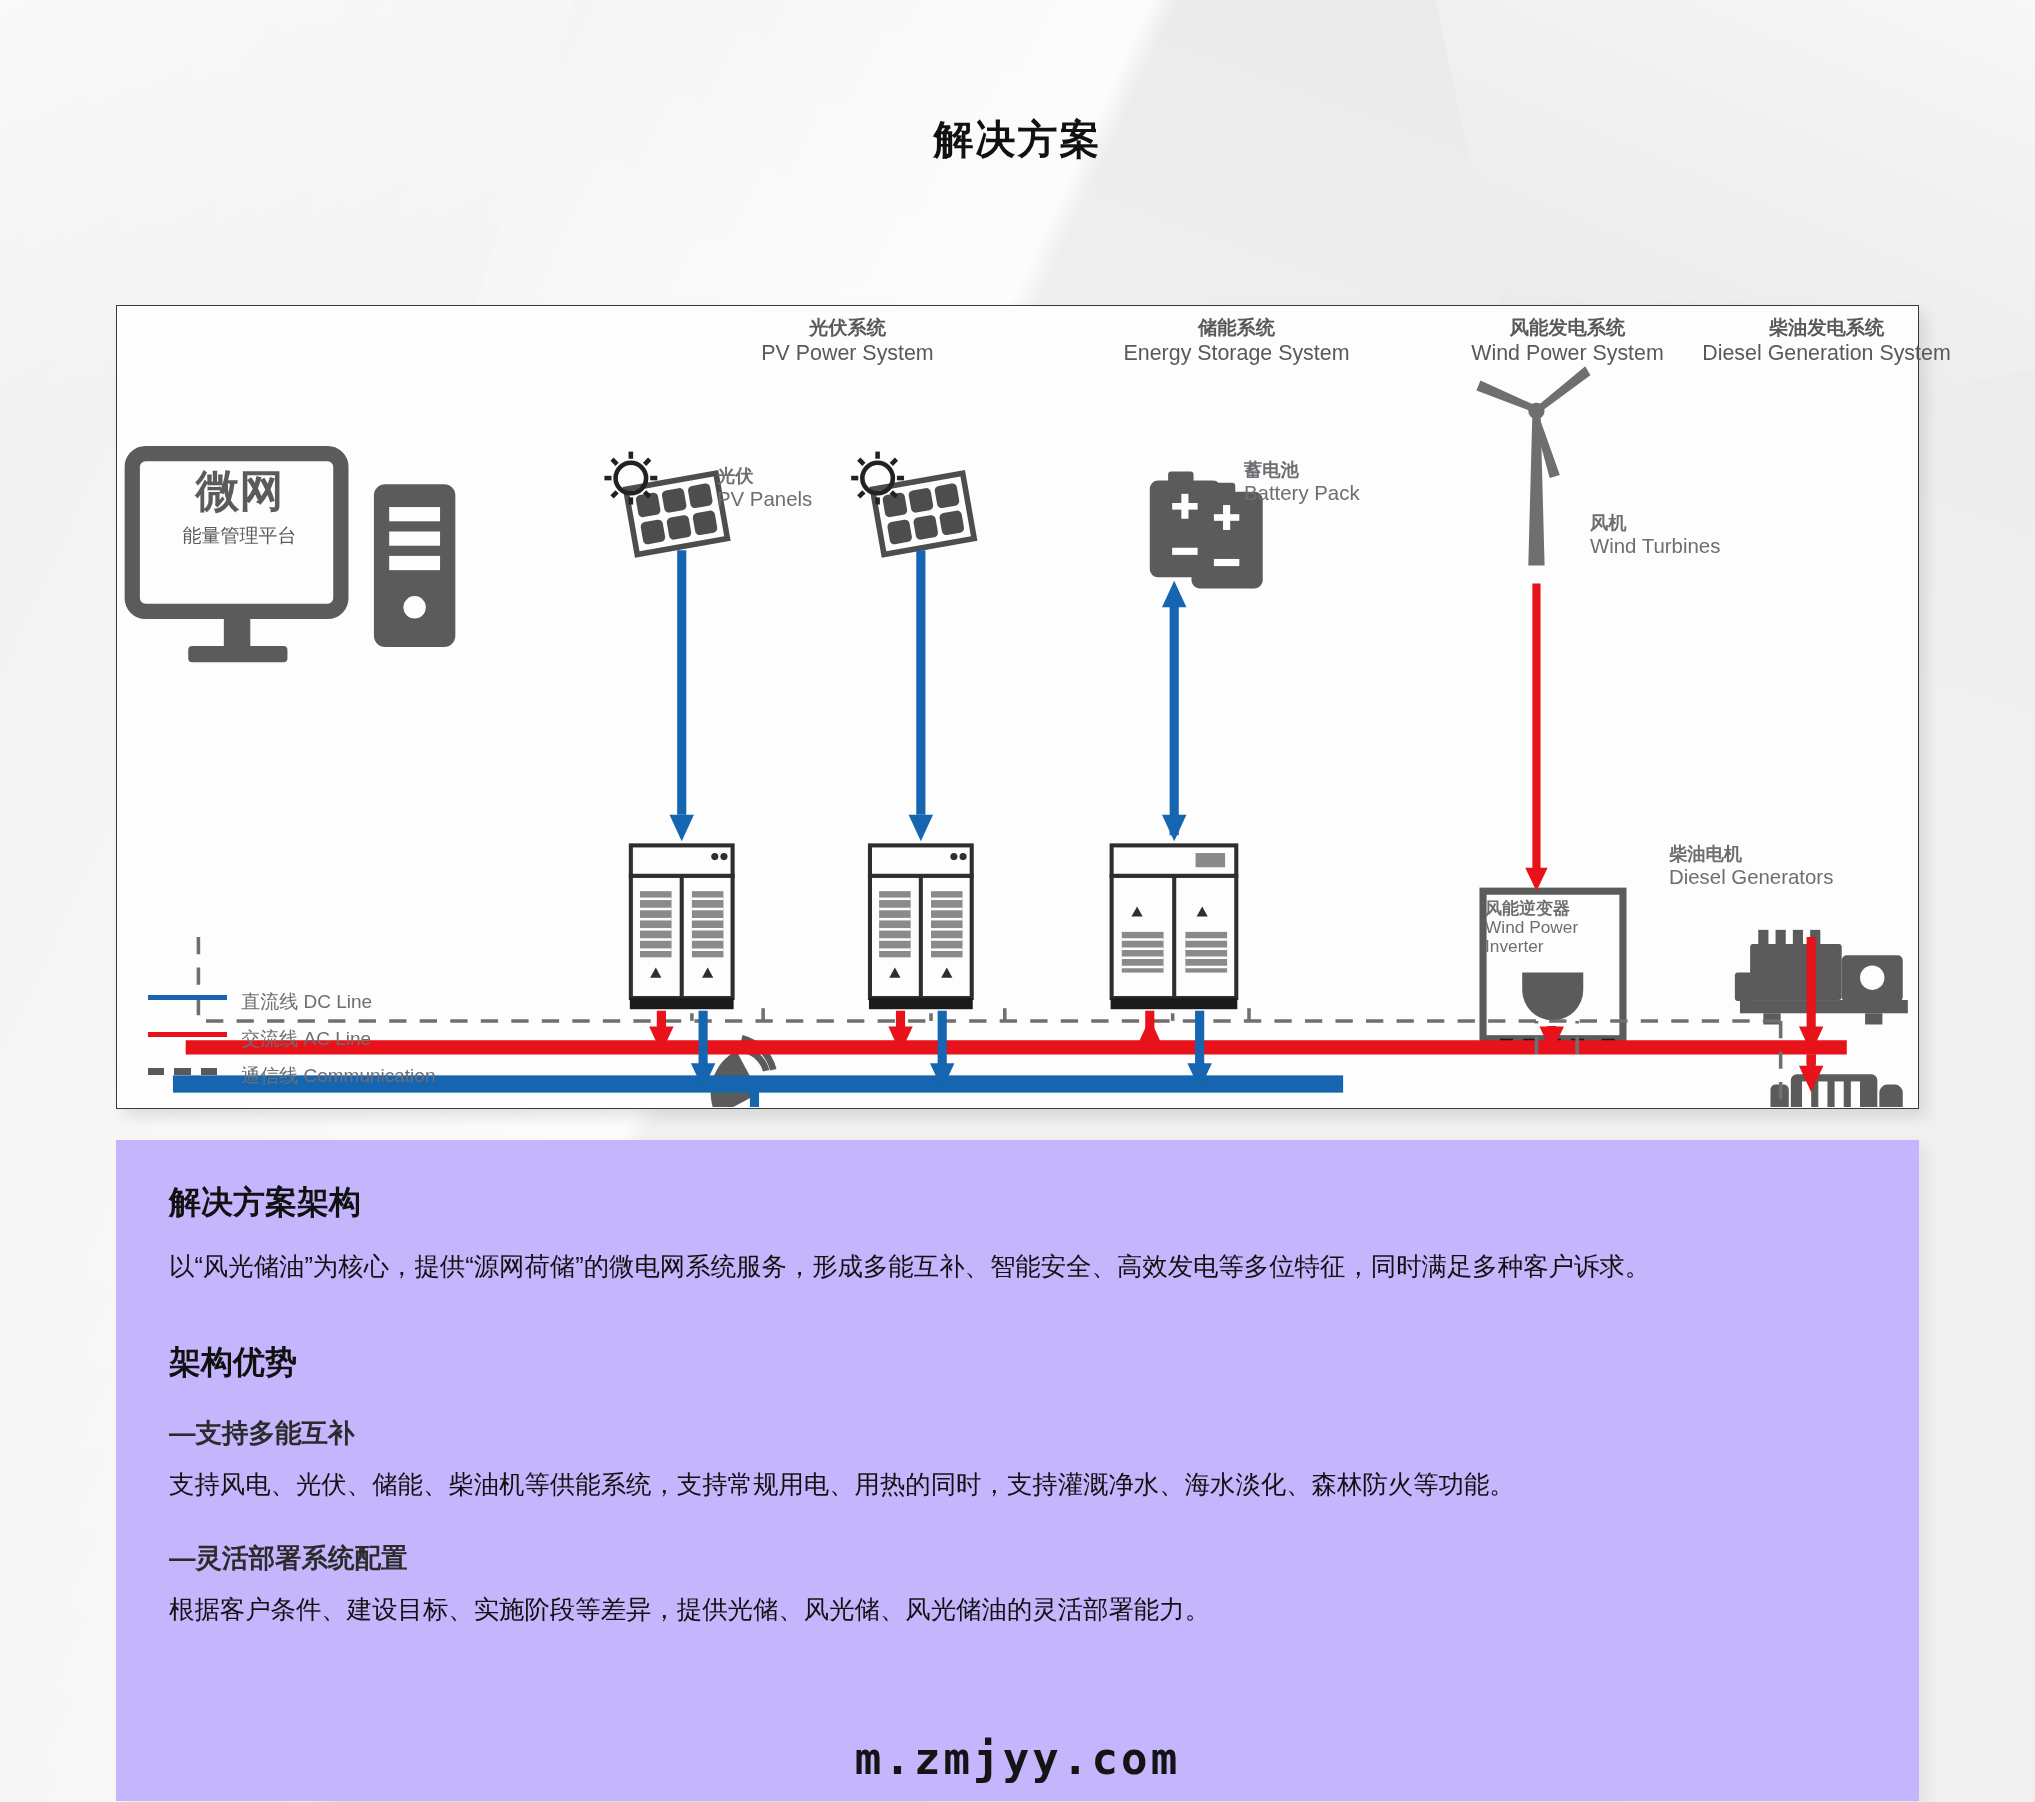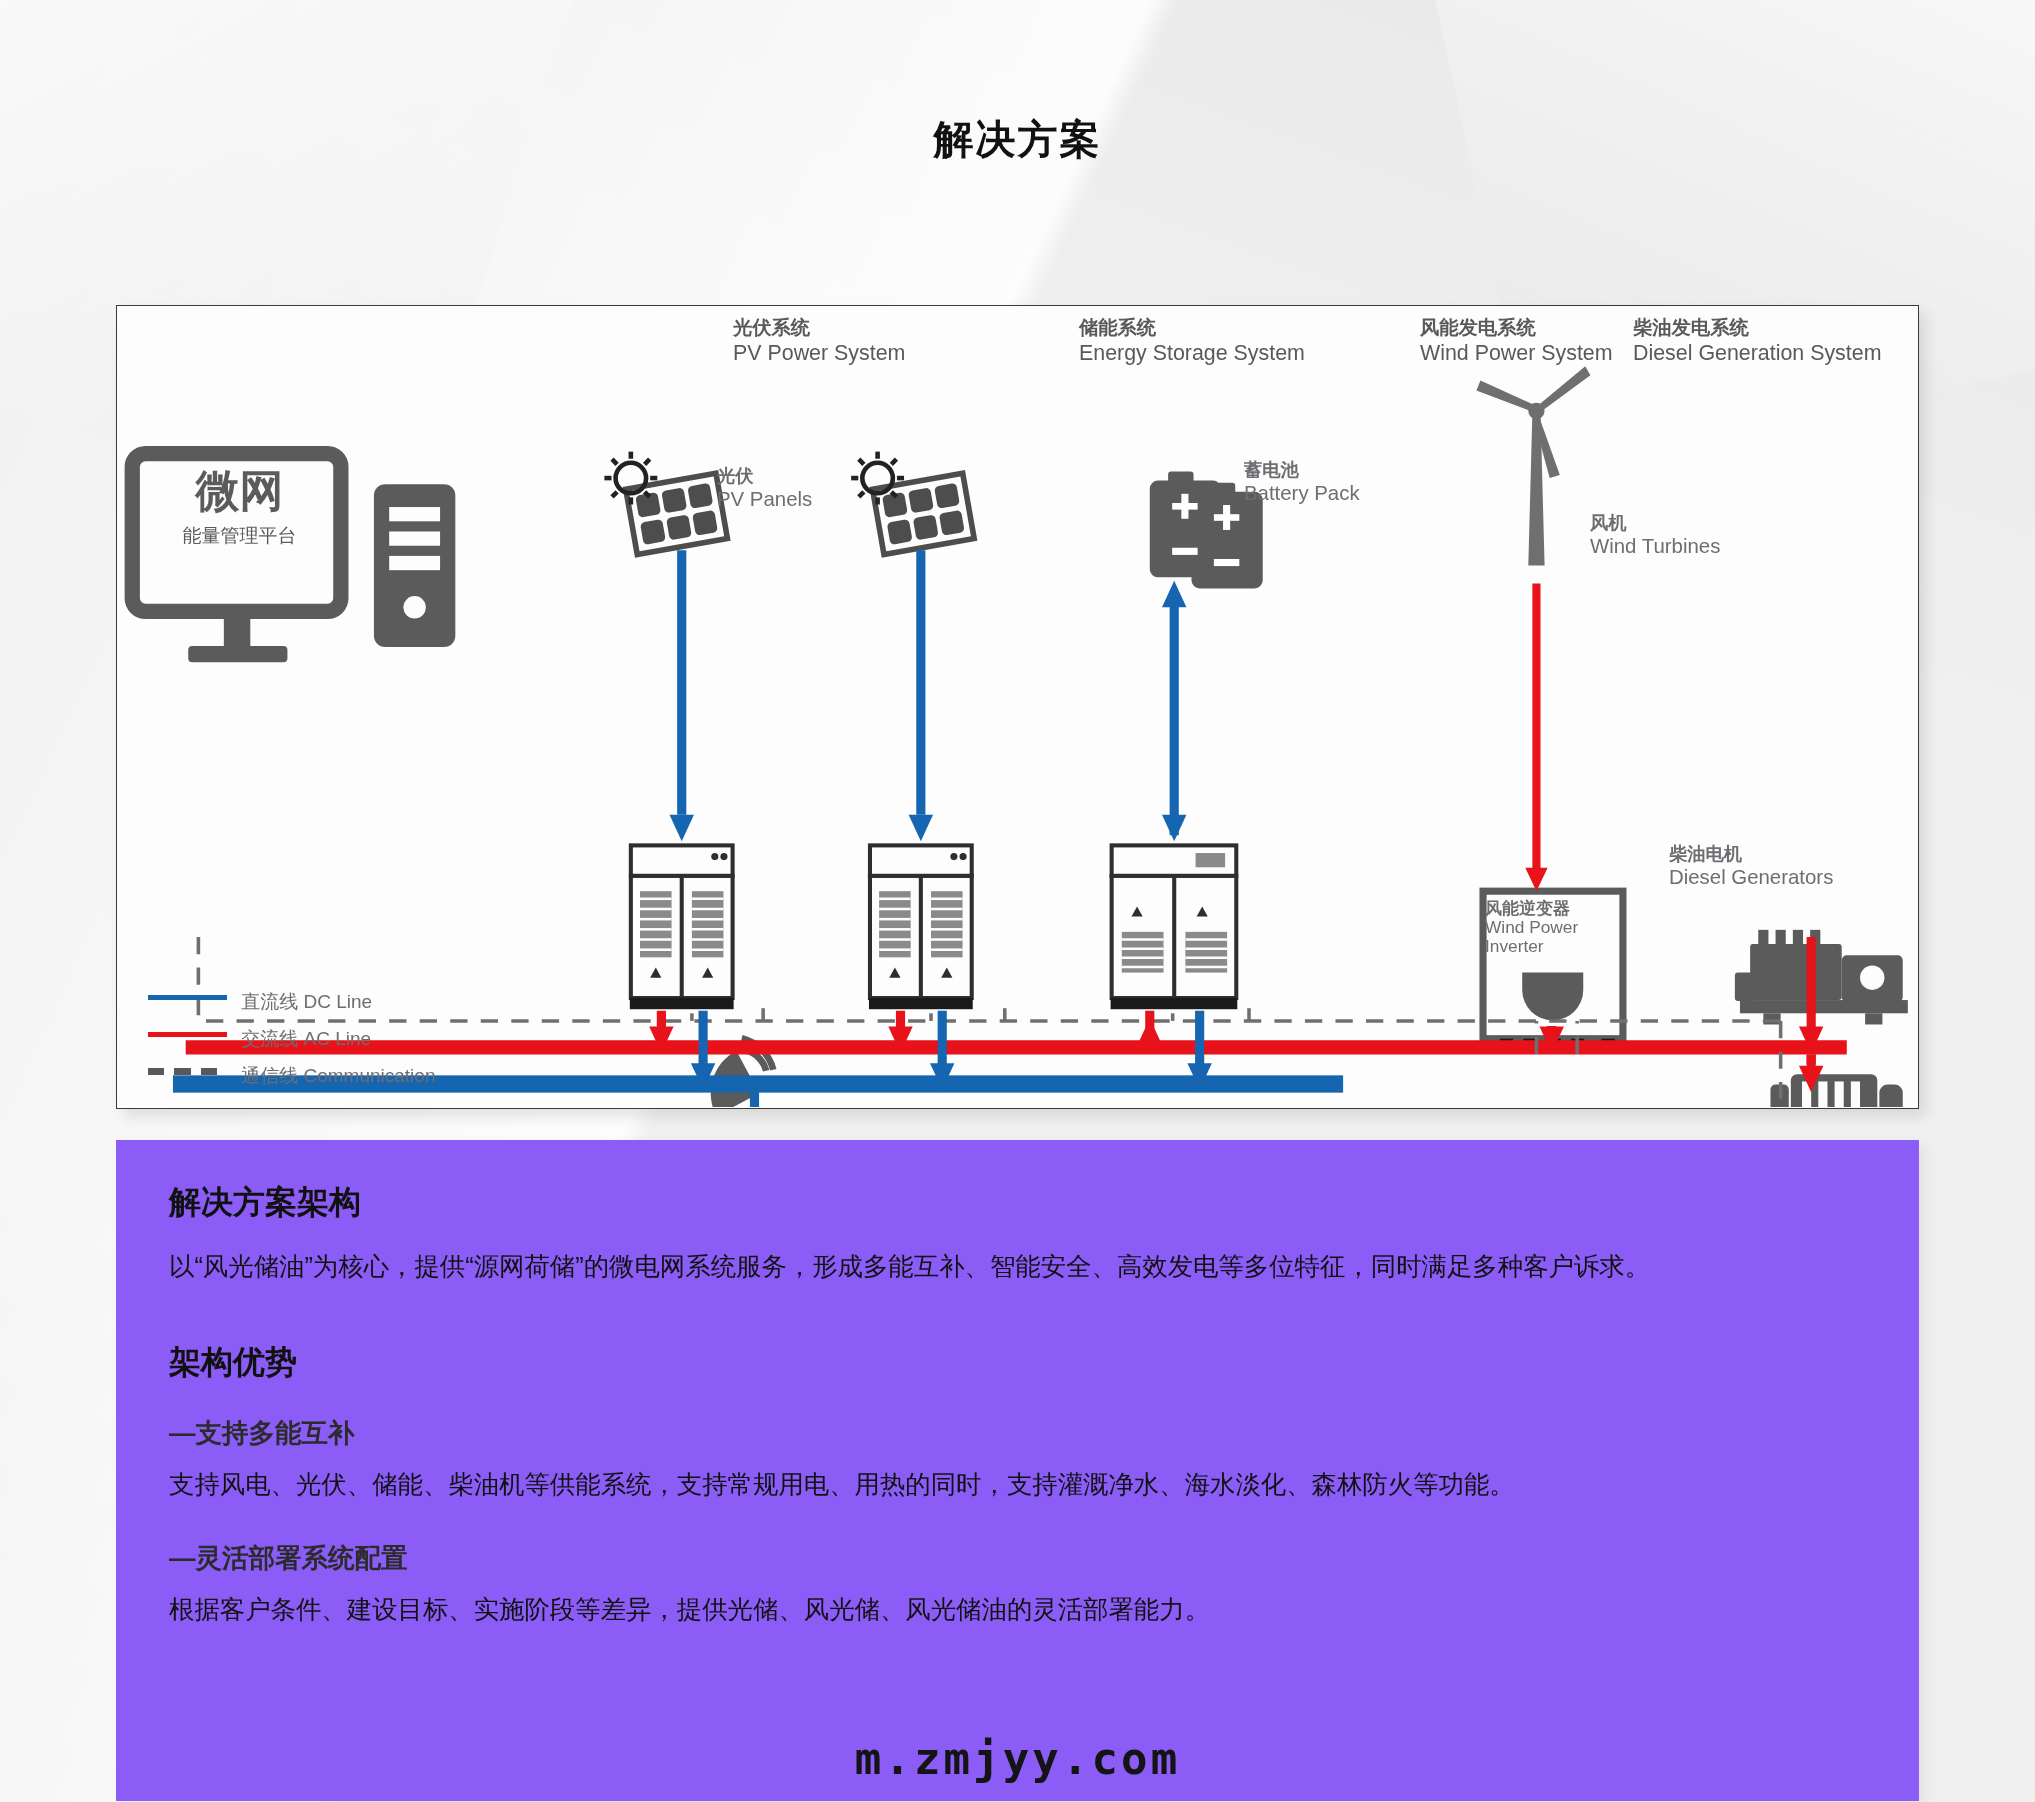--- a/index.html
+++ b/index.html
@@ -28,37 +28,37 @@
     position:absolute;left:0;right:0;top:112px;text-align:center;
     font-size:40px;font-weight:bold;color:#111;letter-spacing:2px;
   }
 
   
   #diagram-card{
     position:absolute;left:116px;top:305px;width:1803px;height:804px;
     background:#fdfdfd;border:1.5px solid #3a3a3a;box-sizing:border-box;
     box-shadow:7.1px 8.1px 13.2px rgba(0,0,0,.10);
   }
-  .sys-head{position:absolute;color:#58595b;line-height:1.25;}
+  .sys-head{position:absolute;text-align:center;color:#58595b;line-height:1.25;}
   .sys-head .cn{font-size:19.3px;font-weight:bold;display:block;}
   .sys-head .en{font-size:21.4px;display:block;}
 
   .dev-label{position:absolute;text-align:left;color:#6d6e71;line-height:1.22;}
   .dev-label .cn{font-size:18.3px;font-weight:bold;display:block;}
   .dev-label .en{font-size:20.4px;display:block;}
 
   
   #legend{position:absolute;left:148px;top:979px;}
   .legend-row{display:flex;align-items:center;height:37px;}
   .legend-swatch{width:79px;height:5.6px;margin-right:14.2px;}
   .legend-text{font-size:19px;color:#6d6e71;white-space:nowrap;margin-top:8px;}
 
   
   #content{position:absolute;left:116px;top:1140px;width:1803px;
-    background:#8b5cf6;min-height:661px;
+    background:#c4b5fd;min-height:661px;
     box-shadow:7.1px 5.1px 13.2px rgba(0,0,0,.06);}
   .sec-h1{font-size:32px;font-weight:bold;color:#111;margin:0;padding:0;}
   .sec-h2{font-size:26.5px;font-weight:bold;color:#2b2b2b;margin:0;}
   .sec-p{font-size:25.4px;color:#111;line-height:1.45;margin:0;}
   .pad{padding:0 53px;}
 
   #watermark{
     position:absolute;left:0;right:0;top:1733px;text-align:center;
     font-family:"DejaVu Sans Mono","Liberation Mono",monospace;
     font-size:44px;font-weight:bold;color:#141414;letter-spacing:3.1px;z-index:5;

